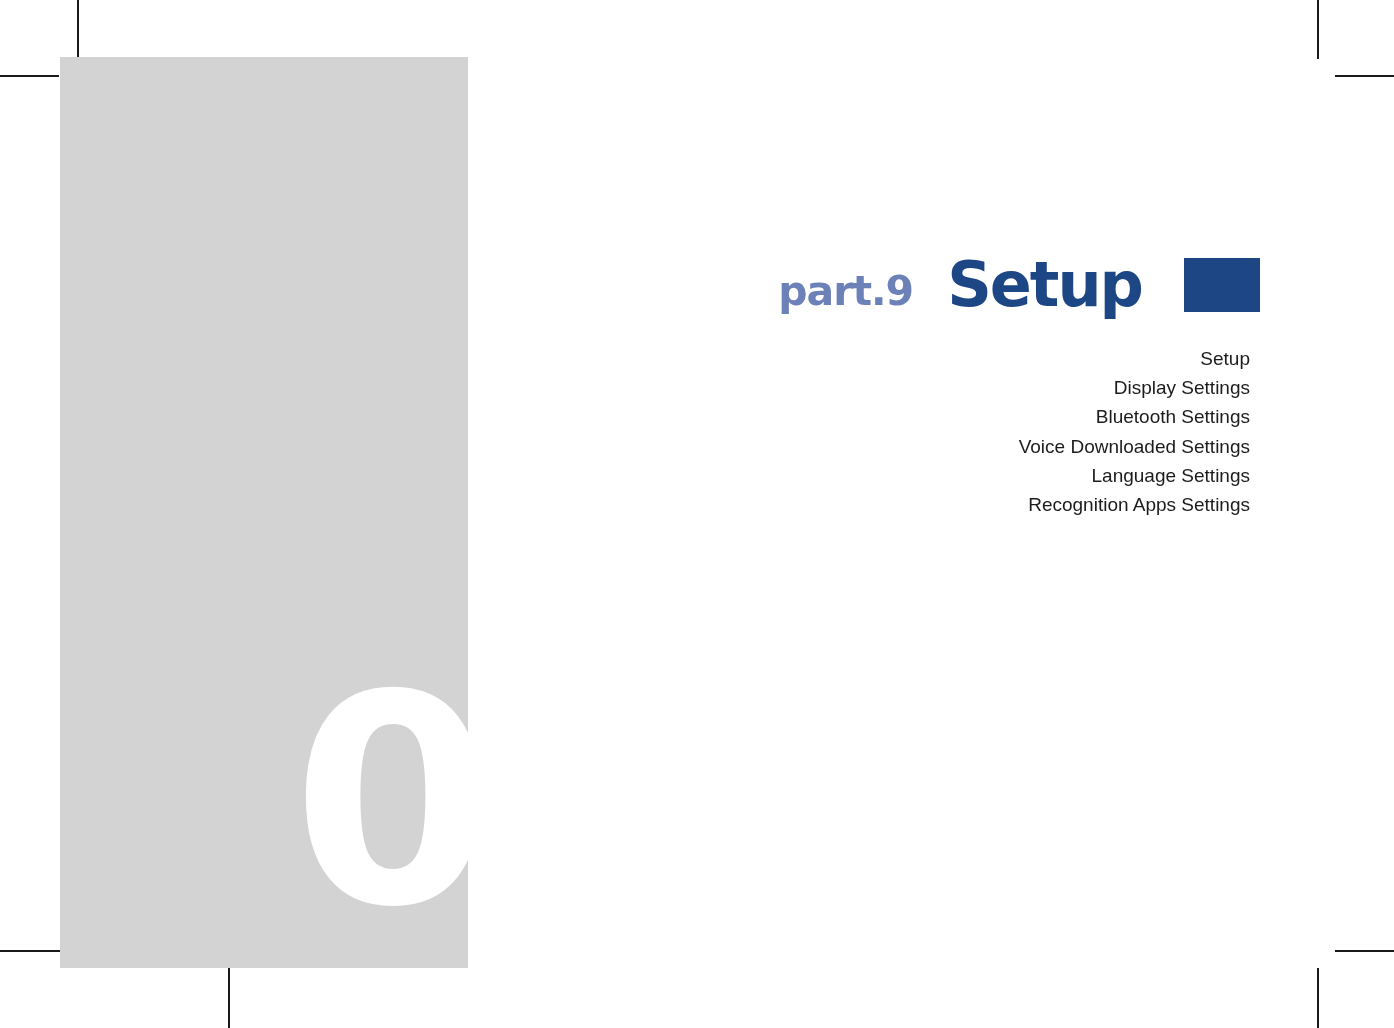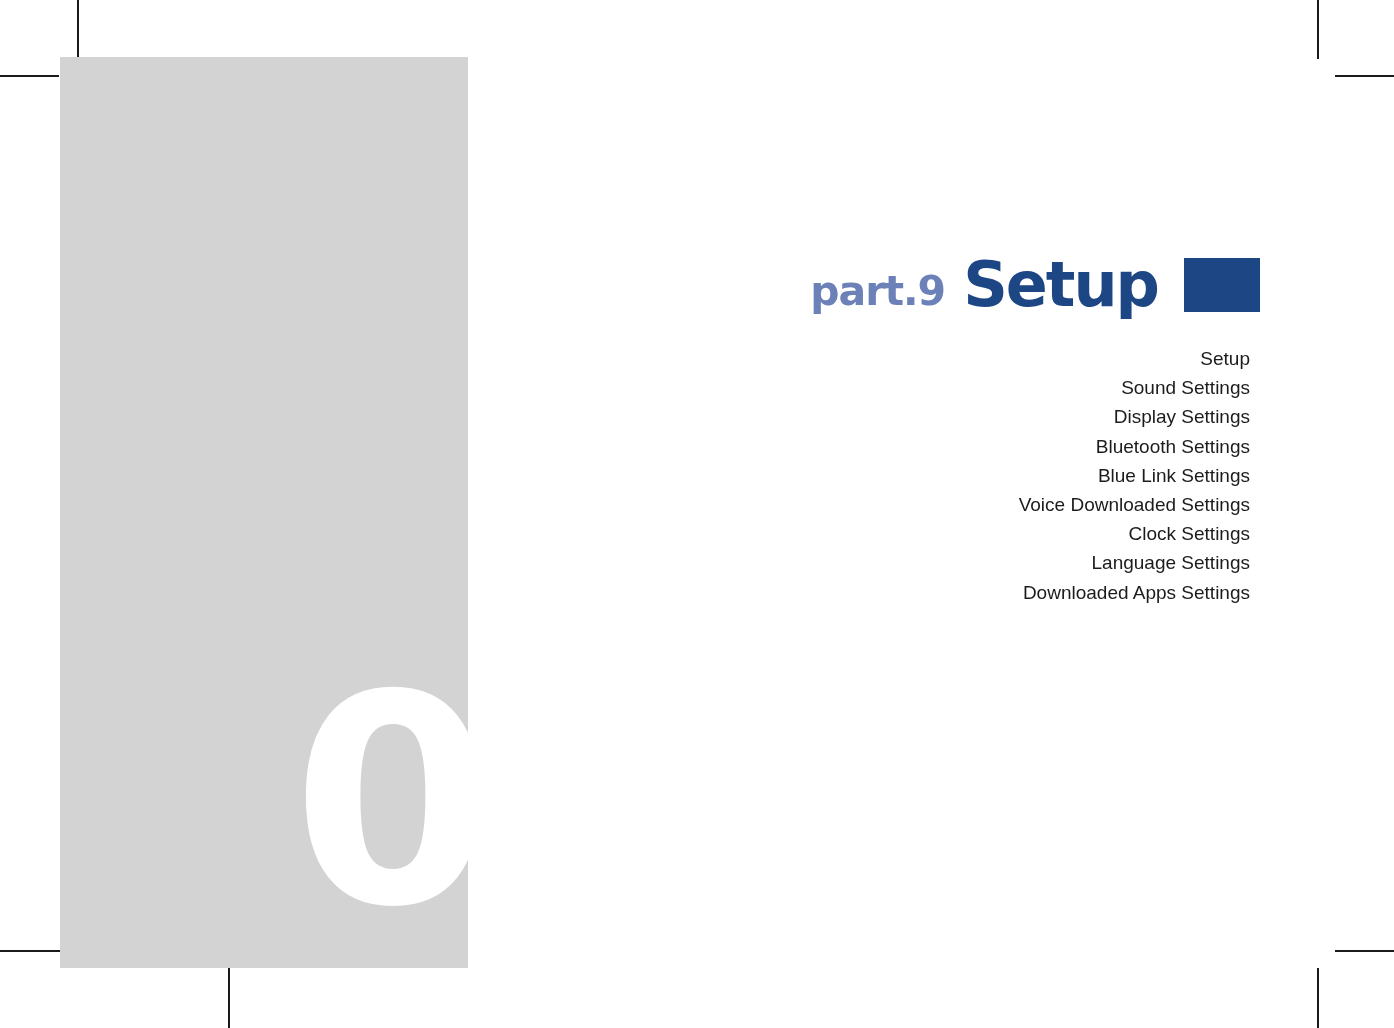--- a/index.html
+++ b/index.html
@@ -70,21 +70,21 @@
     position: absolute;
     left: 700px;
     top: 240px;
     width: 560px;
   }
 
   .part-heading {
     display: flex;
     align-items: center;
     justify-content: flex-end;
-    gap: 0;
+    gap: 16px;
     height: 90px;
   }
   .part-label {
     color: #6c81b8;
     font-family: "DejaVu Sans", sans-serif;
     font-size: 41px;
     font-weight: bold;
     letter-spacing: -1px;
     line-height: 1;
     margin-right: 18px;
@@ -148,24 +148,21 @@
   <div class="content">
 
     <div class="part-heading">
       <span class="part-label">part.9</span>
       <span class="part-title">Setup</span>
       <span class="part-accent"></span>
     </div>
 
     <ul class="toc">
       <li class="toc-item">Setup</li>
-      <li class="toc-item">Sound Settings</li>
       <li class="toc-item">Display Settings</li>
       <li class="toc-item">Bluetooth Settings</li>
-      <li class="toc-item">Blue Link Settings</li>
       <li class="toc-item">Voice Downloaded Settings</li>
-      <li class="toc-item">Clock Settings</li>
       <li class="toc-item">Language Settings</li>
-      <li class="toc-item">Downloaded Apps Settings</li>
+      <li class="toc-item">Recognition Apps Settings</li>
     </ul>
 
   </div>
 </div>
 
 </body></html>

